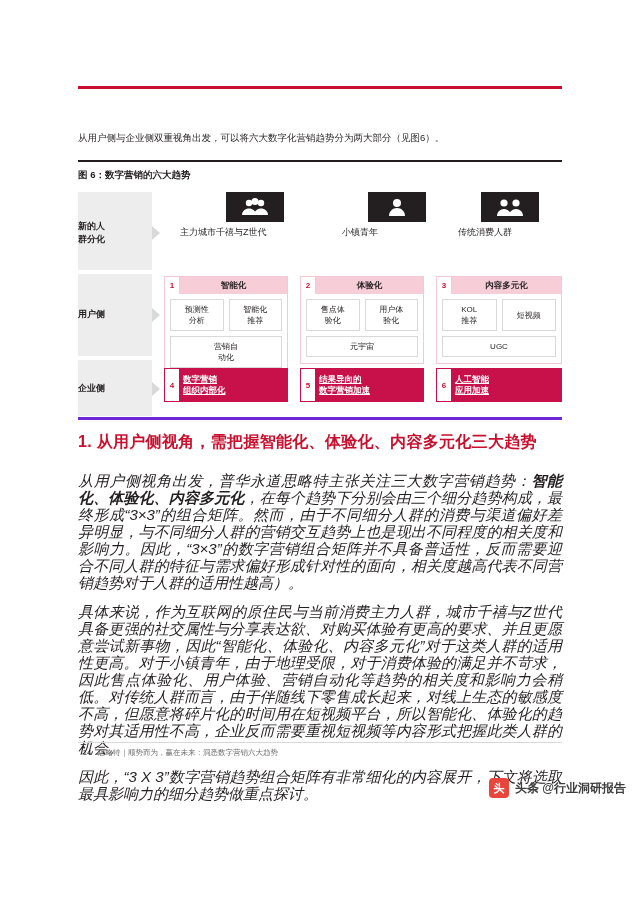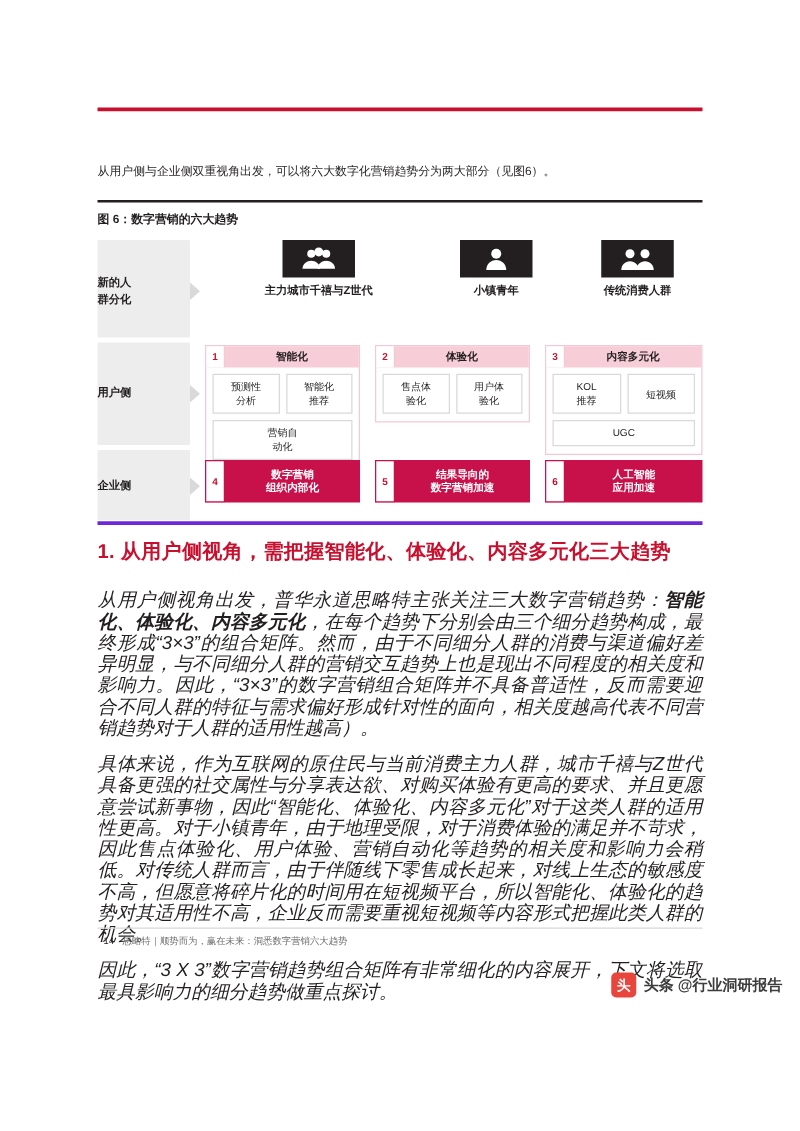--- a/index.html
+++ b/index.html
@@ -93,23 +93,22 @@
   .persona-row {
     position: absolute;
     left: 86px;
     top: 0;
     width: 398px;
     height: 52px;
   }
   .persona {
     position: absolute;
     top: 0;
-    text-align: center;
     font-size: 9px;
-    font-weight: bold;
+    font-weight: normal;
     color: #231f20;
   }
   .persona .ibox {
     width: 58px;
     height: 30px;
     background: #231f20;
     margin: 0 auto 4px auto;
     display: flex;
     align-items: center;
     justify-content: center;
@@ -229,25 +228,26 @@
     font-size: 8px;
     font-weight: bold;
     display: flex;
     align-items: center;
     justify-content: center;
     border: 1px solid #c8104a;
     box-sizing: border-box;
   }
   .ent .etxt {
     flex: 1;
-    text-align: center;
+    text-align: left;
     font-size: 8.5px;
     font-weight: bold;
     line-height: 11px;
     padding: 0 3px;
+    text-decoration: underline;
   }
 
   
   h2.section {
     color: #c8102e;
     font-size: 16px;
     line-height: 25px;
     font-weight: bold;
     margin: 0 0 18px 0;
     letter-spacing: 0.3px;
@@ -391,20 +391,23 @@
         <div class="group" style="left:222px; top:84px; width:124px;">
           <div class="ghead">
             <div class="num">2</div>
             <div class="gtitle">体验化</div>
           </div>
           <div class="cells">
             <div class="cellrow">
               <div class="cell">售点体<br>验化</div>
               <div class="cell">用户体<br>验化</div>
             </div>
+            <div class="cellrow">
+              <div class="cell wide">元宇宙</div>
+            </div>
           </div>
         </div>
 
         <div class="group" style="left:358px; top:84px; width:126px;">
           <div class="ghead">
             <div class="num">3</div>
             <div class="gtitle">内容多元化</div>
           </div>
           <div class="cells">
             <div class="cellrow">

